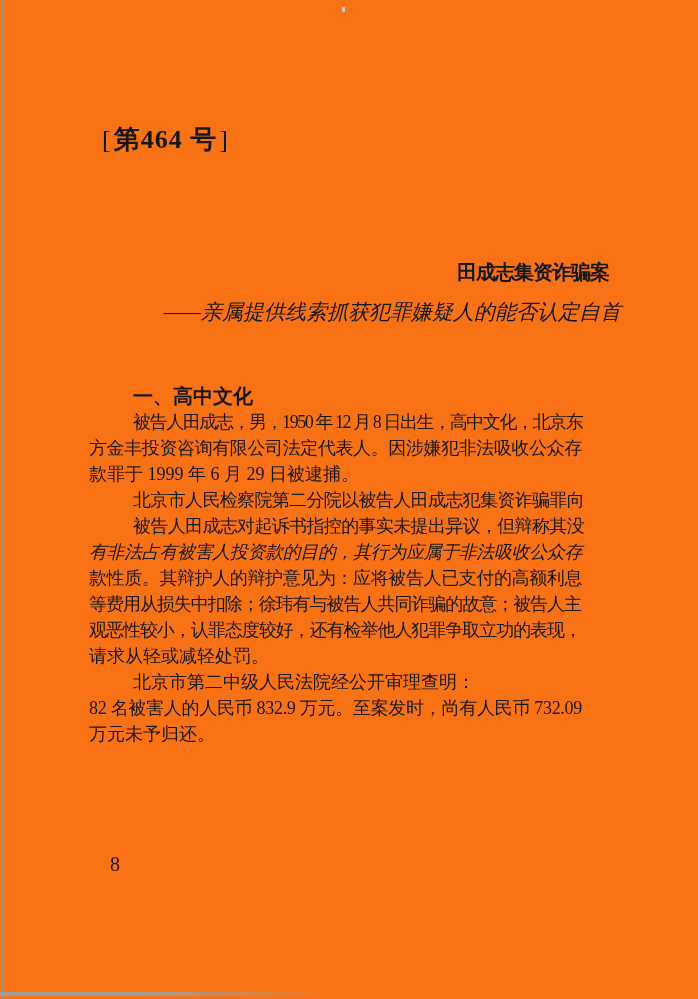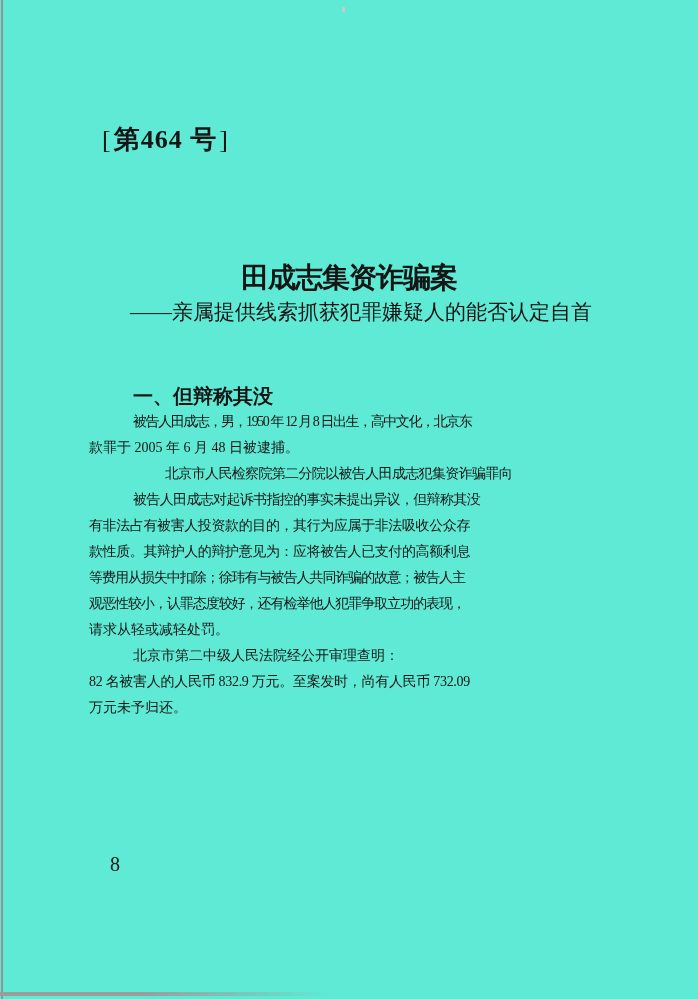--- a/index.html
+++ b/index.html
@@ -4,21 +4,21 @@
 <style>
   html, body { margin: 0; padding: 0; }
   body {
     width: 698px; height: 999px;
     background: #ffffff;
     font-family: "Liberation Serif", "DejaVu Serif", serif;
   }
   .page {
     position: relative;
     width: 698px; height: 999px;
-    background: #5eead4;
+    background: #f97316;
     overflow: hidden;
     color: #151515;
   }
   
   .edge-left {
     position: absolute; left: 1px; top: 0;
     width: 2px; height: 999px;
     background: #949494;
   }
   .edge-bottom {
@@ -35,44 +35,45 @@
   .case-header {
     position: absolute; left: 100px; top: 122px;
     font-size: 26px; font-weight: 700;
     letter-spacing: 1px;
     white-space: nowrap;
   }
   .case-header .bracket { font-weight: 400; padding: 0 2px; }
   
   .title-main {
     position: absolute; left: 89px; top: 259px; width: 520px;
-    text-align: center;
-    font-size: 28px; font-weight: 700;
+    text-align: right;
+    font-size: 20px; font-weight: 700;
     letter-spacing: -1px;
     white-space: nowrap;
   }
   .title-sub {
     position: absolute; left: 101px; top: 298px; width: 520px;
-    text-align: center;
+    text-align: right;
     font-size: 21px;
+    font-style: italic;
     white-space: nowrap;
   }
   
   .body-text {
     position: absolute; left: 89px; top: 383px; width: 521px;
   }
   .heading-line {
     height: 26px; line-height: 26px;
     font-size: 20px; font-weight: 700;
     padding-left: 44px;
     white-space: nowrap;
   }
   .bline {
     height: 26px; line-height: 26px;
-    font-size: 14px;
+    font-size: 18px;
     white-space: nowrap;
   }
   .bline.first { padding-left: 44px; }
   .page-number {
     position: absolute; left: 110px; top: 853px;
     font-size: 20px;
   }
 </style>
 </head>
 <body>
@@ -82,29 +83,30 @@
   <div class="edge-left"></div>
   <div class="edge-bottom"></div>
   <div class="speck"></div>
 
   <div class="case-header"><span class="bracket">[</span><span>第464 号</span><span class="bracket">]</span></div>
 
   <div class="title-main">田成志集资诈骗案</div>
   <div class="title-sub">——亲属提供线索抓获犯罪嫌疑人的能否认定自首</div>
 
   <div class="body-text">
-    <div class="heading-line">一、但辩称其没</div>
+    <div class="heading-line">一、高中文化</div>
 
     <div class="bline first"><span class="fit" style="letter-spacing: -1.43571px;">被告人田成志，男，1950 年 12 月 8 日出生，高中文化，北京东</span></div>
-    <div class="bline"><span>款罪于 2005 年 6 月 48 日被逮捕。</span></div>
+    <div class="bline"><span class="fit" style="letter-spacing: -0.392857px;">方金丰投资咨询有限公司法定代表人。因涉嫌犯非法吸收公众存</span></div>
+    <div class="bline"><span>款罪于 1999 年 6 月 29 日被逮捕。</span></div>
 
-    <div class="bline first"><span class="fit" style="letter-spacing: -0.653846px; margin-left: 32px;">北京市人民检察院第二分院以被告人田成志犯集资诈骗罪向</span></div>
+    <div class="bline first"><span class="fit" style="letter-spacing: -0.653846px;">北京市人民检察院第二分院以被告人田成志犯集资诈骗罪向</span></div>
 
     <div class="bline first"><span class="fit" style="letter-spacing: -0.653846px; margin-top: 44px;">被告人田成志对起诉书指控的事实未提出异议，但辩称其没</span></div>
-    <div class="bline"><span class="fit" style="letter-spacing: -0.392857px;">有非法占有被害人投资款的目的，其行为应属于非法吸收公众存</span></div>
+    <div class="bline"><span class="fit" style="letter-spacing: -0.392857px; font-style: italic;">有非法占有被害人投资款的目的，其行为应属于非法吸收公众存</span></div>
     <div class="bline"><span class="fit" style="letter-spacing: -0.392857px;">款性质。其辩护人的辩护意见为：应将被告人已支付的高额利息</span></div>
     <div class="bline"><span class="fit" style="letter-spacing: -1.03448px; margin-top: 40px;">等费用从损失中扣除；徐玮有与被告人共同诈骗的故意；被告人主</span></div>
     <div class="bline"><span class="fit" style="letter-spacing: -1.03448px;">观恶性较小，认罪态度较好，还有检举他人犯罪争取立功的表现，</span></div>
     <div class="bline"><span>请求从轻或减轻处罚。</span></div>
 
     <div class="bline first"><span>北京市第二中级人民法院经公开审理查明：</span></div>
 
     <div class="bline"><span class="fit" style="letter-spacing: -0.289474px;">82 名被害人的人民币 832.9 万元。至案发时，尚有人民币 732.09</span></div>
     <div class="bline"><span>万元未予归还。</span></div>
   </div>

